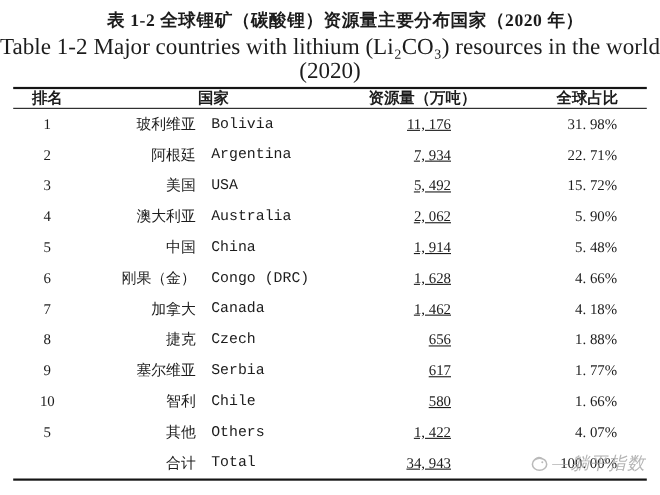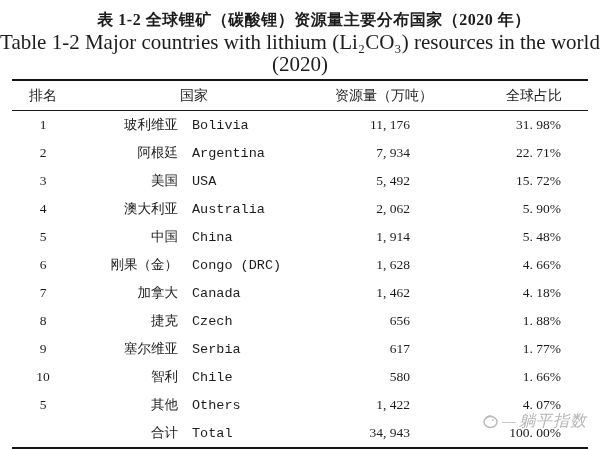--- a/index.html
+++ b/index.html
@@ -31,29 +31,29 @@
     border-top: 2.5px solid #151515;
     border-bottom: 2.5px solid #151515;
   }
   .row {
     display: flex;
     align-items: center;
     height: 28px;
     font-size: 13.5px;
   }
   .row.head {
-    height: 30px;
-    font-weight: normal;
+    height: 18px;
+    font-weight: bold;
     font-size: 14px;
     border-bottom: 1.5px solid #1a1a1a;
   }
   .c-rank { flex: 0 0 62px; text-align: center; }
   .c-cn   { flex: 0 0 104px; text-align: right; }
   .c-en   { flex: 0 0 136px; text-align: left; padding-left: 14px; font-family: Liberation Mono, monospace; }
-  .c-res  { flex: 0 0 140px; text-align: right; padding-right: 44px; }
+  .c-res  { flex: 0 0 140px; text-align: right; padding-right: 44px; text-decoration: underline; }
   .c-pct  { flex: 1 1 auto; text-align: right; padding-right: 27px; }
   .h-country { flex: 0 0 240px; text-align: center; }
   .h-res  { flex: 0 0 140px; text-align: center; }
   .h-pct  { flex: 1 1 auto; text-align: right; padding-right: 26px; }
   .watermark {
     position: absolute;
     right: 13px;
     top: 411px;
     display: flex;
     align-items: center;

